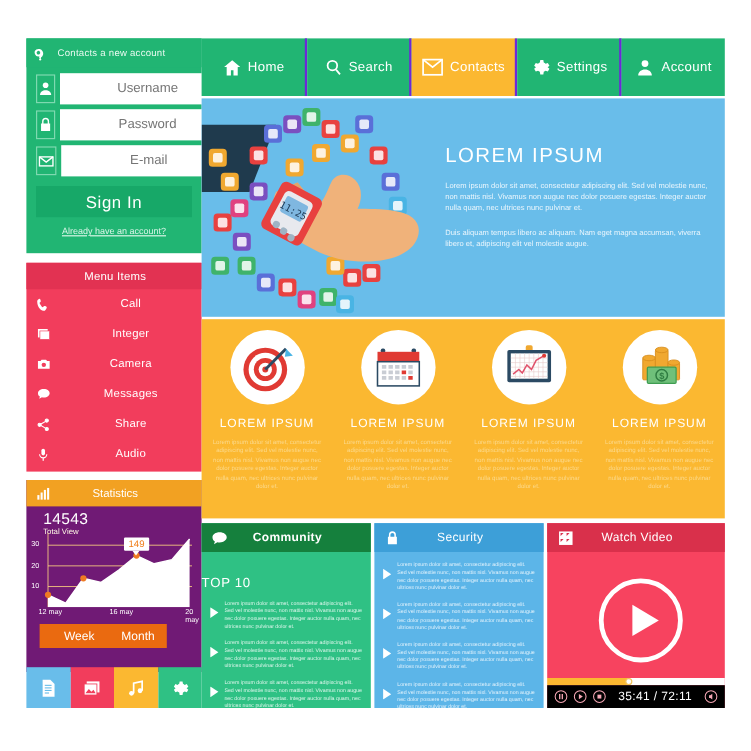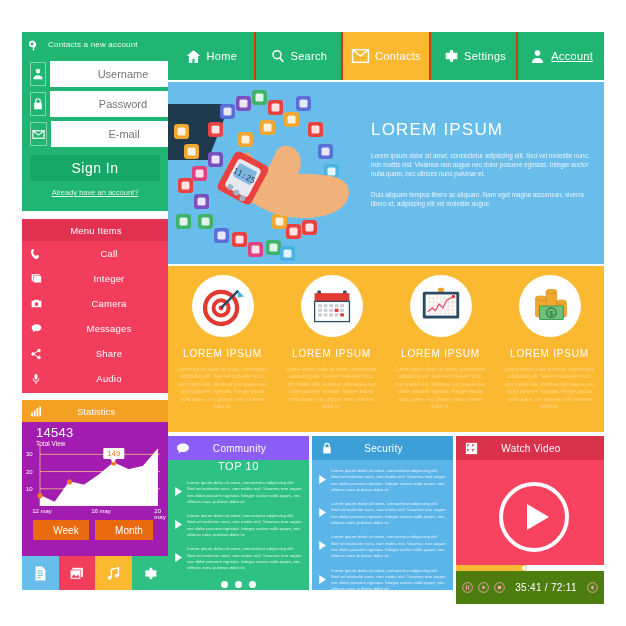--- a/index.html
+++ b/index.html
@@ -28,48 +28,48 @@
   
   #menu{left:22px;top:219px;width:146px;height:174px;background:#f23d5c;}
   #menu-head{height:22px;background:#e23252;display:flex;align-items:center;}
   #menu-head .mi{width:28px;height:22px;}
   #menu-head-label{flex:1;text-align:center;font-size:9.5px;color:#fff;padding-right:26px;letter-spacing:.2px;}
   .mrow{height:25px;display:flex;align-items:center;}
   .mrow .mi{width:28px;height:25px;}
   .mrow .ml{flex:1;text-align:center;font-size:9.5px;color:#ffffff;letter-spacing:.2px;}
 
   
-  #stats{left:22px;top:400px;width:146px;height:160px;background:#a21caf;}
+  #stats{left:22px;top:400px;width:146px;height:160px;background:#701a75;}
   #stats-head{height:22px;background:#f2a122;display:flex;align-items:center;}
   #stats-head .mi{width:28px;height:22px;}
   #stats-head-label{flex:1;text-align:center;font-size:9.5px;color:#fff;padding-right:26px;}
   #stat-total{position:absolute;left:14px;top:26px;}
   #stat-num{font-size:13px;color:#fff;line-height:13px;letter-spacing:.3px;}
   #stat-sub{font-size:6.5px;color:#fff8e6;margin-top:1px;}
   #chart-wrap{position:absolute;left:8px;top:44px;width:130px;height:62px;}
   .yt{position:absolute;font-size:6px;color:#fff;right:calc(100% + 1px);transform:translateY(-50%);}
   .xt{position:absolute;font-size:6px;color:#fff;transform:translateX(-50%);top:1px;}
   #xaxis{position:absolute;left:8px;top:107px;width:130px;height:10px;}
   #tooltip{position:absolute;background:#fff;color:#f07f1a;font-size:8px;padding:1px 4px;border-radius:1px;}
   #tooltip:after{content:"";position:absolute;left:50%;top:100%;margin-left:-3px;
         border-left:3px solid transparent;border-right:3px solid transparent;border-top:4px solid #fff;}
   .wm{position:absolute;top:120px;height:20px;background:#ea6a10;color:#fff;font-size:10px;
       border:none;cursor:pointer;font-family:"Liberation Sans",sans-serif;padding-left:16px;}
   #btn-week{left:11px;width:56px;}
-  #btn-month{left:73px;width:58px;}
+  #btn-month{left:59px;width:58px;}
 
   
   #iconbar{left:22px;top:556px;width:146px;height:34px;display:flex;}
   #iconbar>div{flex:1;display:flex;align-items:center;justify-content:center;}
 
   
   #nav{left:168px;top:32px;width:436px;height:48px;display:flex;}
   .nav-item{flex:1;display:flex;align-items:center;justify-content:center;gap:5px;
-            background:#21b573;color:#fff;border-right:2px solid #c2410c;cursor:pointer;}
-  .nav-item:last-child{border-right:none;text-decoration:underline;}
+            background:#21b573;color:#fff;border-right:2px solid #6d28d9;cursor:pointer;}
+  .nav-item:last-child{border-right:none;}
   .nav-item.on{background:#fbb831;}
   .nav-label{font-size:11px;letter-spacing:.3px;}
 
   
   #hero{left:168px;top:82px;width:436px;height:182px;background:#69bdea;overflow:hidden;}
   #hero-art{position:absolute;left:0;top:0;width:200px;height:182px;}
   #hero-text{position:absolute;left:203px;top:38px;width:222px;}
   #hero-title{font-size:17px;color:#fff;letter-spacing:1.2px;}
   .hero-p{font-size:6.3px;line-height:9.2px;color:#eaf6fd;margin-top:11px;}
 
@@ -80,42 +80,42 @@
                display:flex;align-items:center;justify-content:center;}
   .feat-title{text-align:center;font-size:10px;color:#fff;letter-spacing:.8px;margin-top:11px;}
   .feat-body{font-size:5.1px;line-height:7.4px;color:#fcd98a;text-align:center;margin-top:7px;}
 
   
   .panel{top:436px;height:154px;}
   .p-head{height:24px;display:flex;align-items:center;}
   .p-head .mi{width:30px;height:24px;}
   .p-head-label{flex:1;text-align:center;font-size:10px;color:#fff;padding-right:28px;letter-spacing:.3px;}
   #p-community{left:168px;width:141px;background:#2fc184;}
-  #p-community .p-head{background:#8b5cf6;}
+  #p-community .p-head{background:#15803d;font-weight:bold;}
   #p-security{left:312px;width:141px;background:#5cb5e8;}
   #p-security .p-head{background:#3d9fd8;}
   #p-video{left:456px;width:148px;background:#f7435f;}
   #p-video .p-head{background:#d9304b;}
-  #top10{text-align:center;font-size:11px;color:#fff;letter-spacing:.6px;margin-top:0;}
+  #top10{font-size:11px;color:#fff;letter-spacing:.6px;margin-top:20px;}
   .bullet{display:flex;gap:4px;padding:0 7px;margin-top:8px;}
   .bullet .tri{width:8px;flex:0 0 8px;padding-top:2px;}
   .bullet .txt{font-size:4.4px;line-height:6.3px;color:#ddf6ec;}
   #sec-list .bullet .txt{color:#e2f2fc;}
   #dots{display:flex;gap:7px;justify-content:center;margin-top:9px;}
   #dots span{width:7px;height:7px;border-radius:50%;background:#fff;display:block;}
   #vid-stage{position:absolute;left:0;top:24px;width:148px;height:105px;}
   #play{position:absolute;left:50%;top:50%;width:62px;height:62px;margin:-31px 0 0 -31px;
         border:4px solid #fff;border-radius:50%;display:flex;align-items:center;justify-content:center;cursor:pointer;}
   #play .ptri{width:0;height:0;border-left:22px solid #fff;border-top:13px solid transparent;
               border-bottom:13px solid transparent;margin-left:7px;}
   #vid-prog{position:absolute;left:0;top:129px;width:148px;height:6px;background:#fff;cursor:pointer;}
   #vid-prog .fill{height:6px;width:46%;background:#fbb831;}
   #vid-prog .knob{position:absolute;left:46%;top:0;width:6px;height:6px;border-radius:50%;background:#fff;
                   margin-left:-3px;border:1px solid #f2c35a;box-sizing:border-box;}
-  #vid-bar{position:absolute;left:0;top:135px;width:148px;height:33px;background:#4d7c0f;
+  #vid-bar{position:absolute;left:0;top:135px;width:148px;height:19px;background:#000000;
            display:flex;align-items:center;padding:0 5px;box-sizing:border-box;gap:3px;}
   #vid-time{flex:1;text-align:center;font-size:10px;color:#fff;letter-spacing:.3px;}
 </style>
 </head>
 <body>
 
 <div id="root">
 
   <div class="abs" id="register">
     <div id="reg-head">

